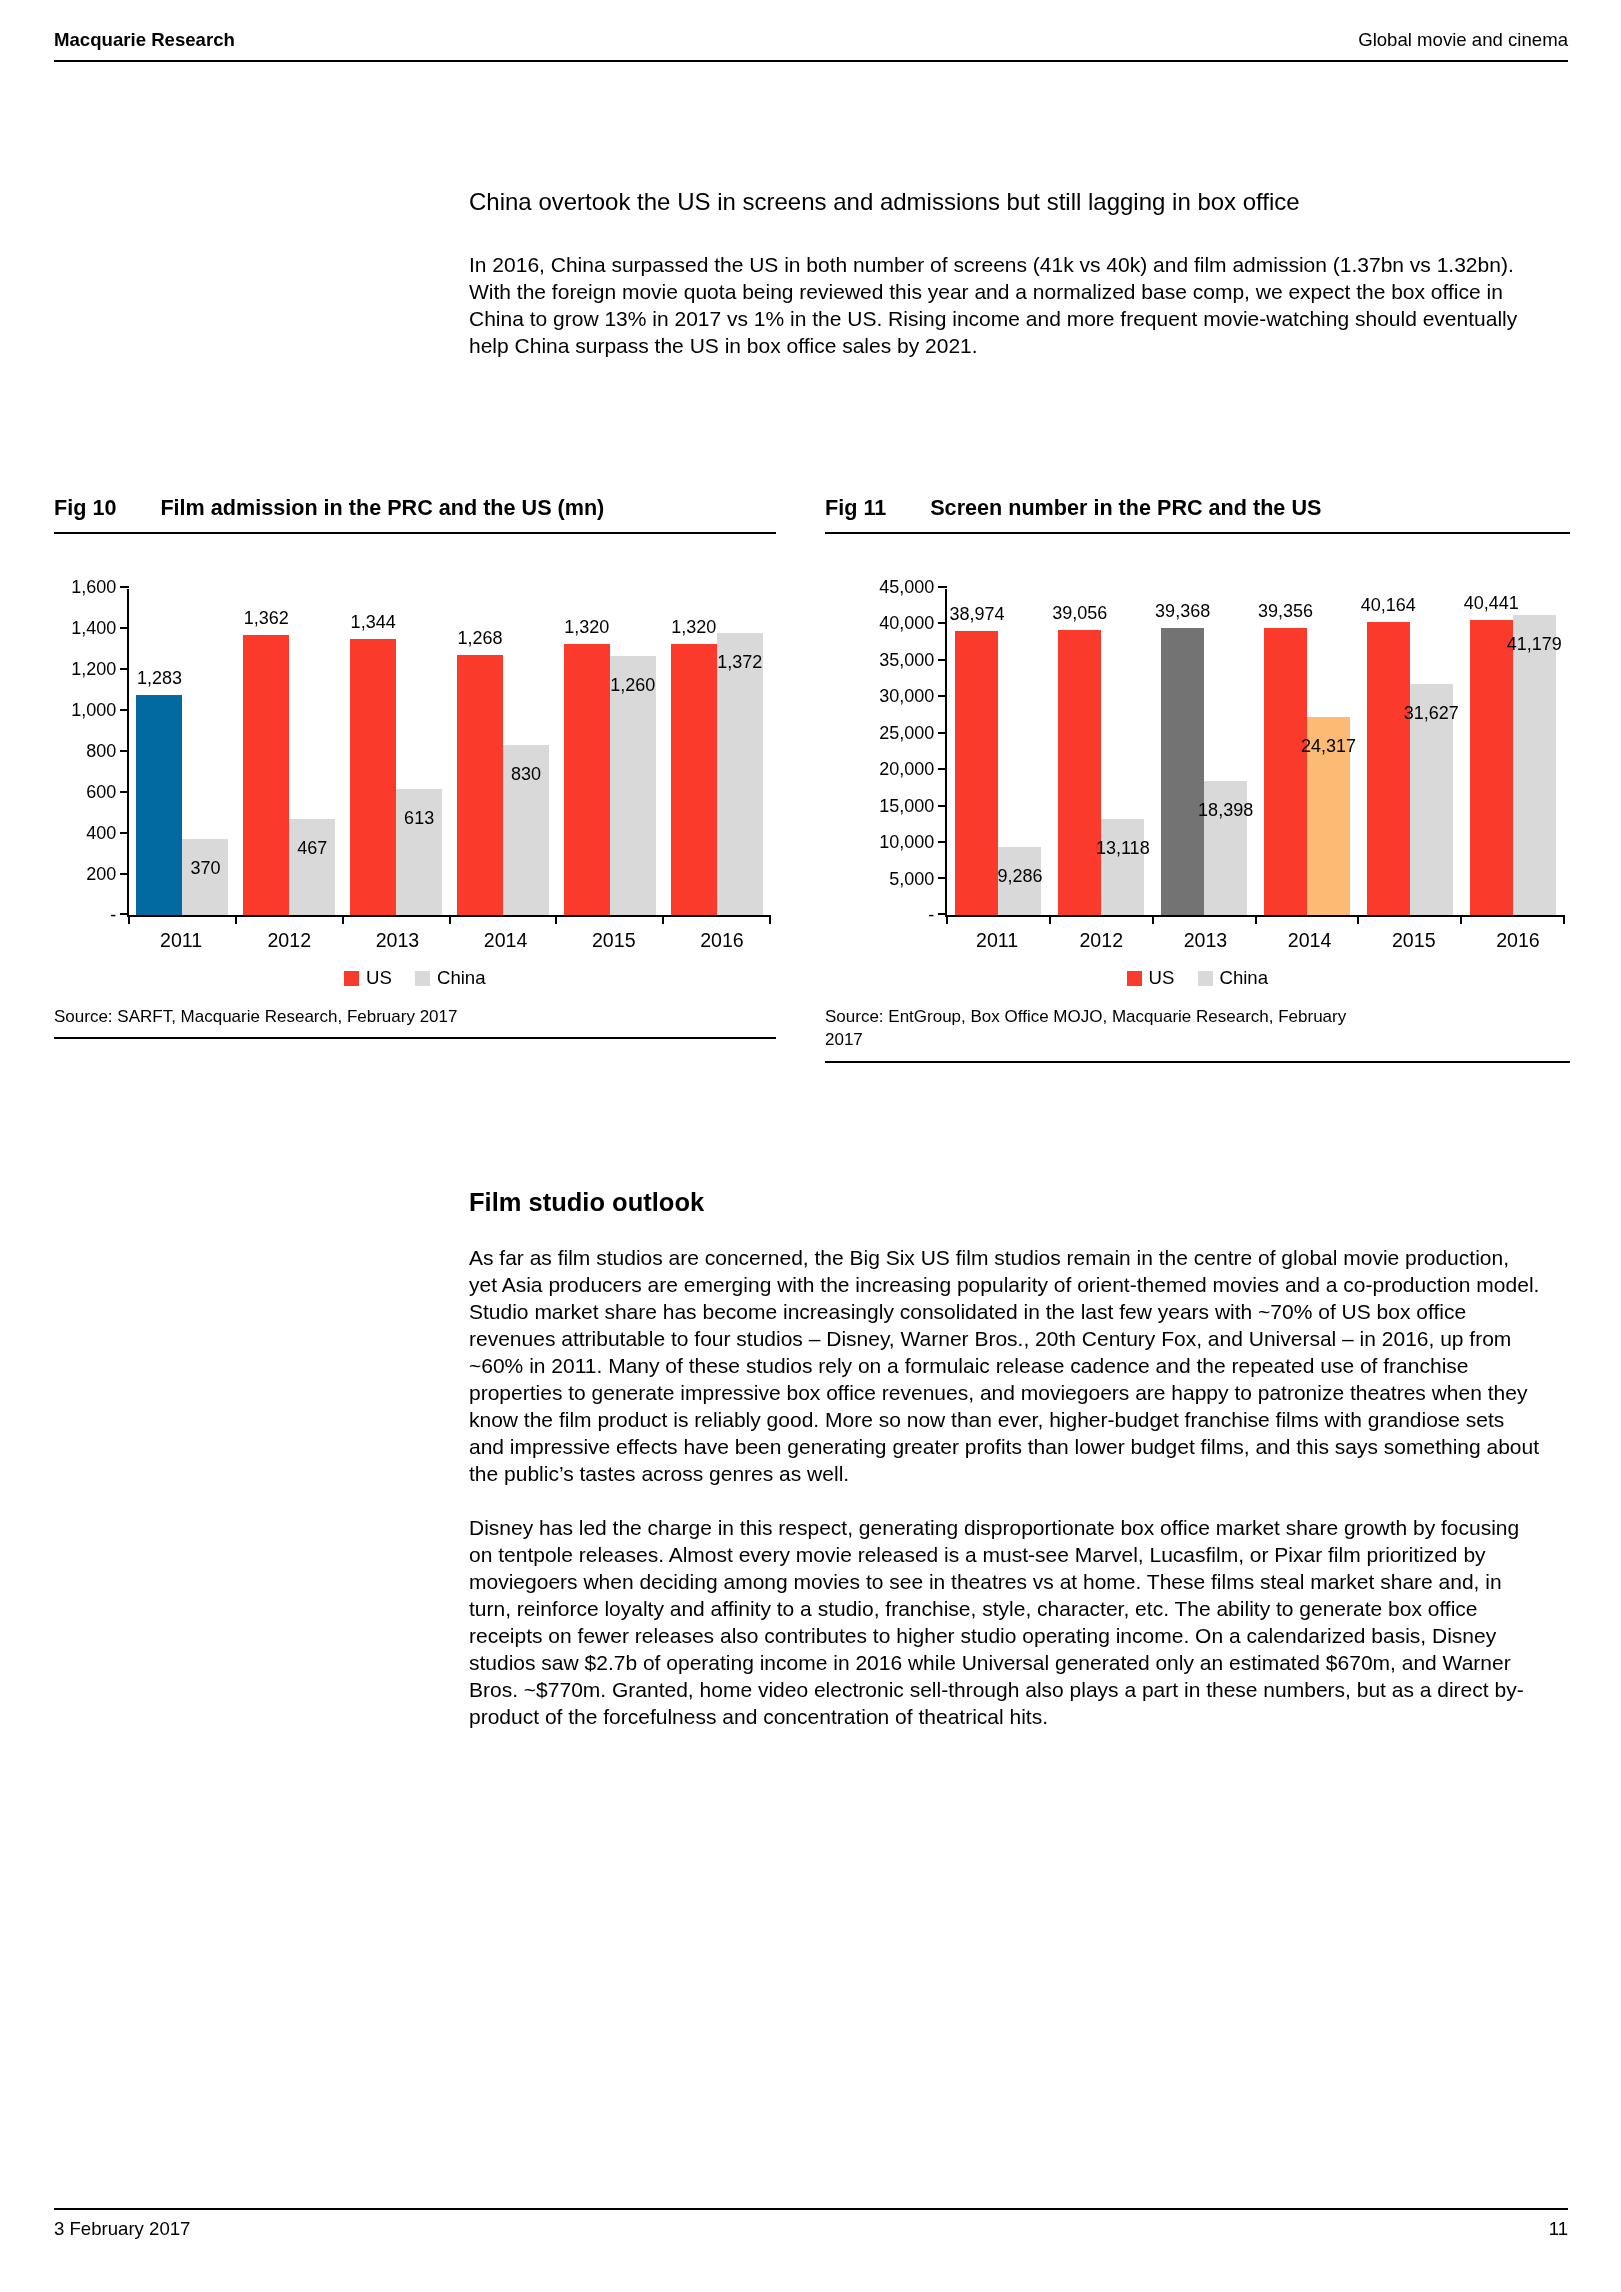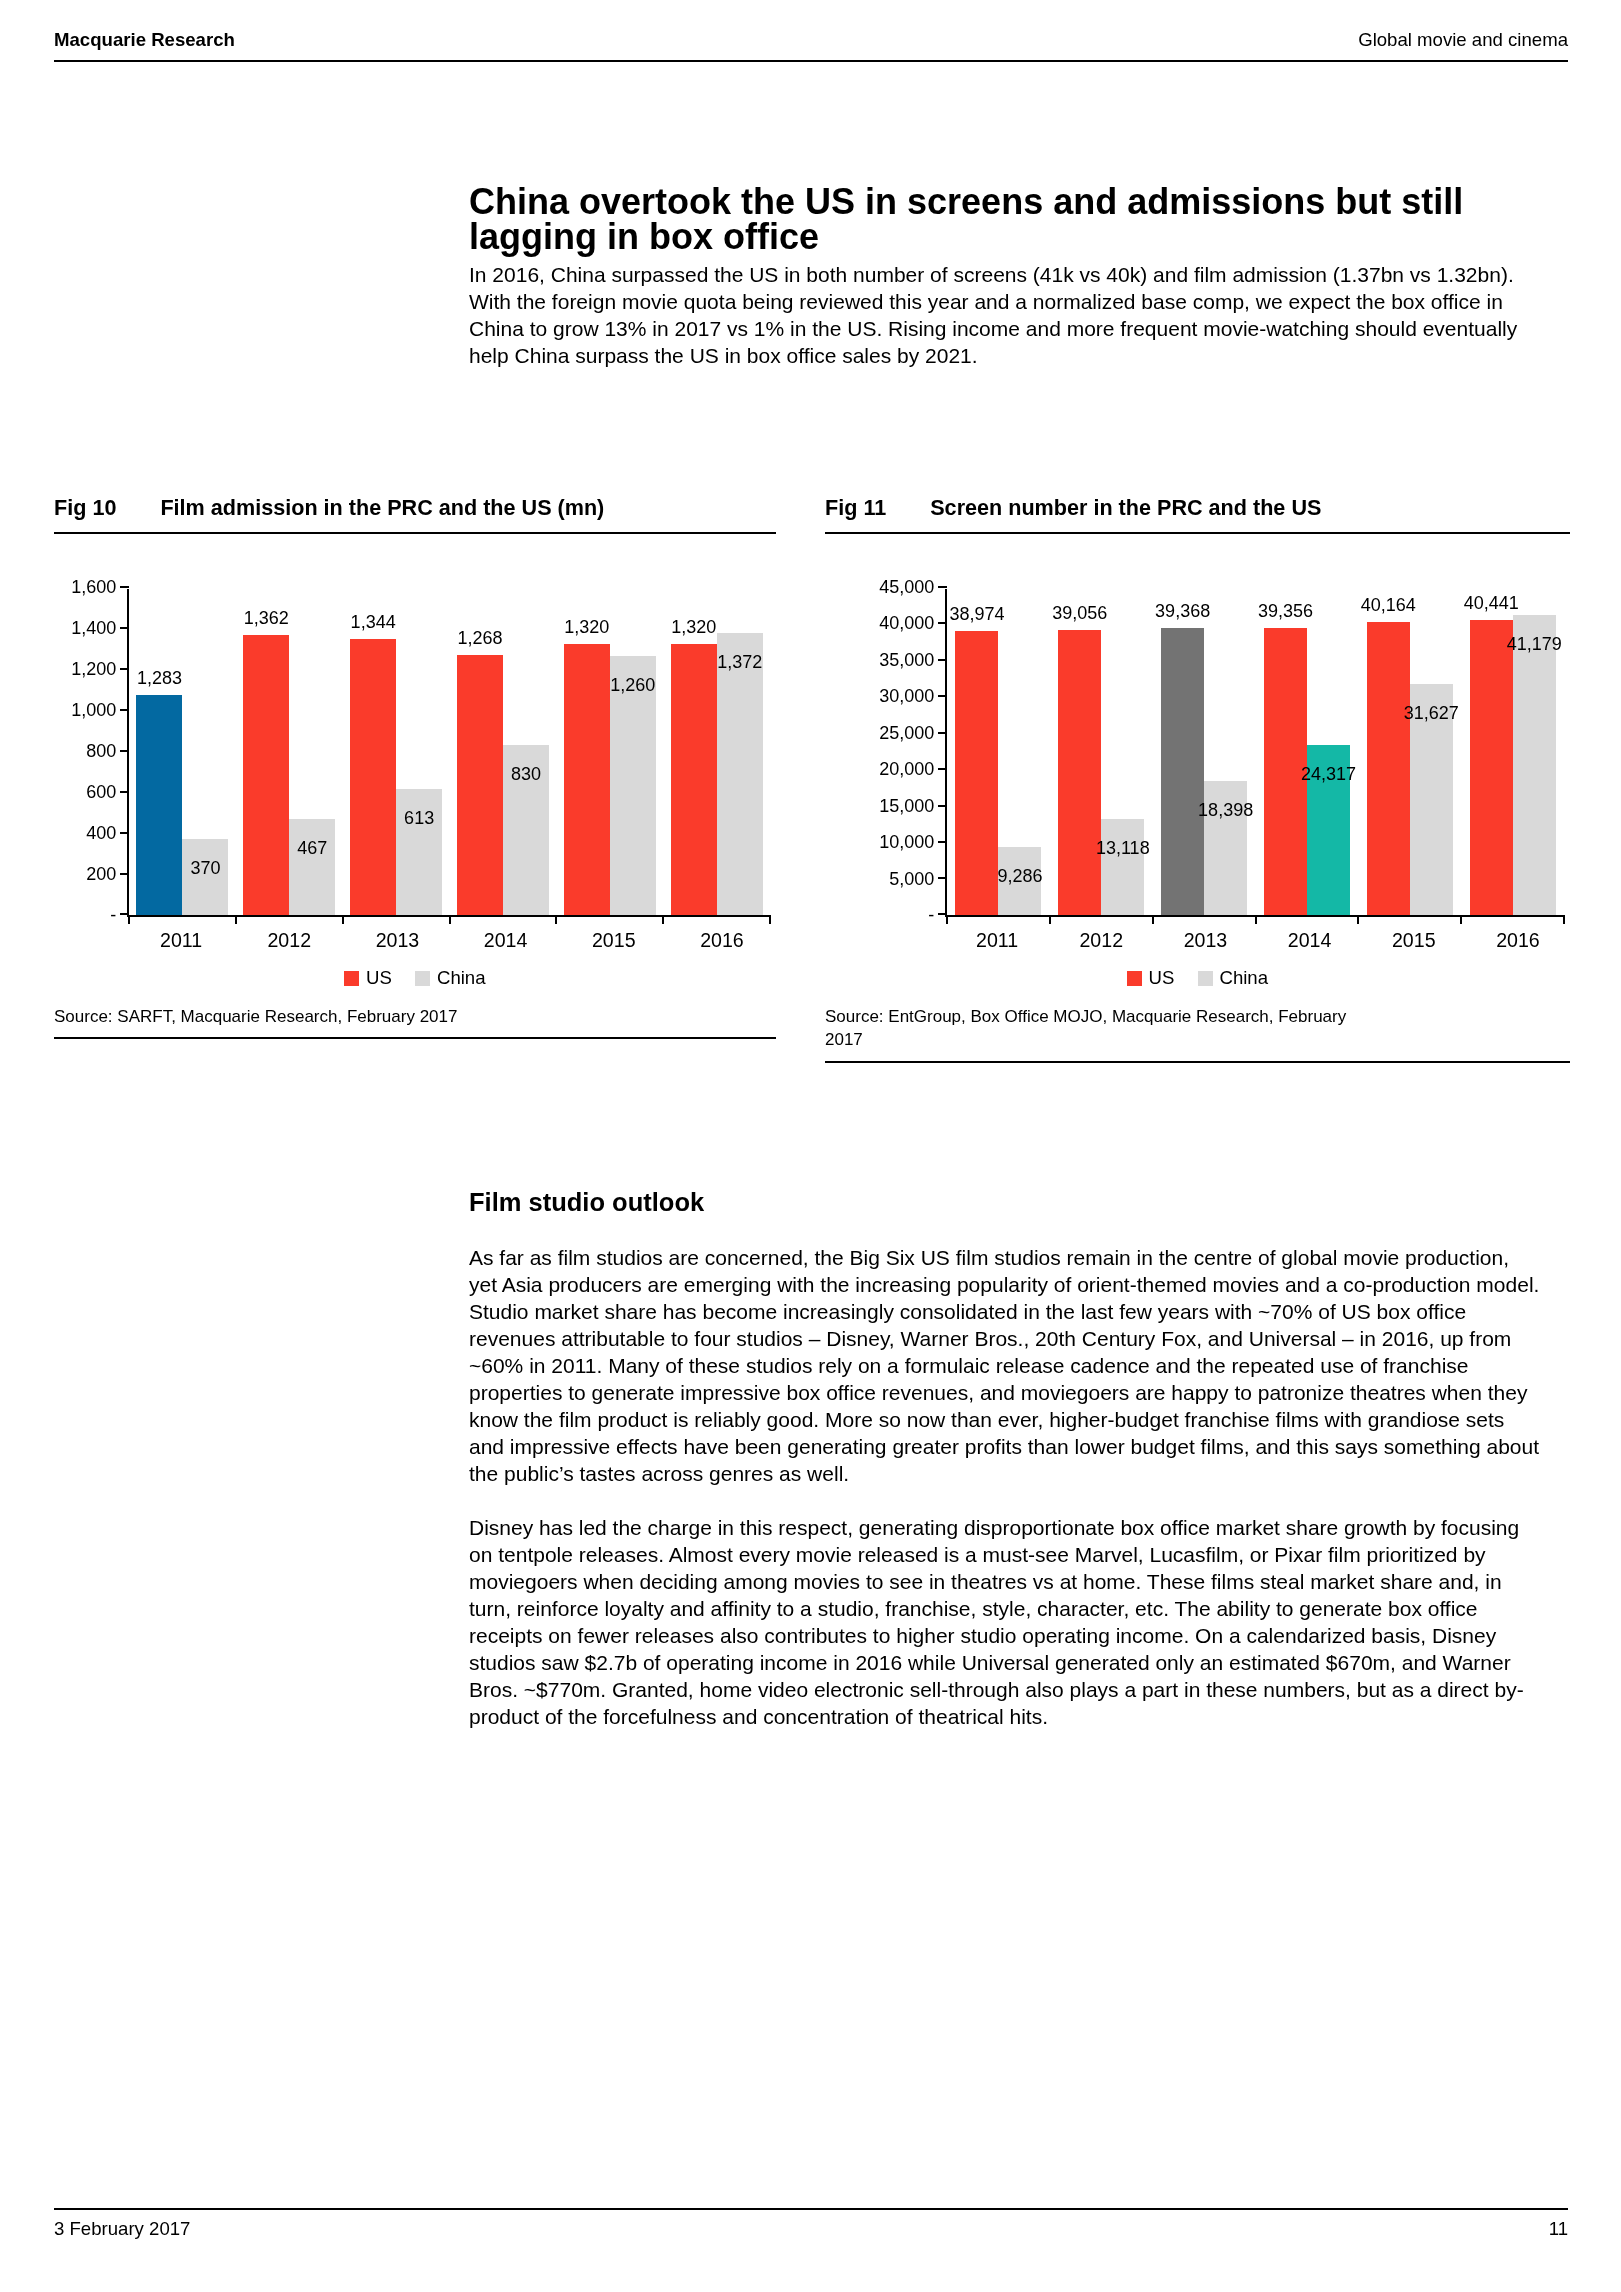--- a/index.html
+++ b/index.html
@@ -11,21 +11,21 @@
   }
   
   .hdr {
     position:absolute; top:29px; left:54px; width:1514px;
     display:flex; justify-content:space-between; align-items:flex-end;
     padding-bottom:8.8px; border-bottom:2px solid #000; font-size:18.6px;
   }
   .hdr .hdr-left { font-weight:bold; }
   
   .intro { position:absolute; top:184px; left:469px; width:1073px; }
-  .intro h1 { font-size:36px; line-height:35px; margin:0 0 7px 0; font-weight:bold; }
+  .intro h1 { font-size:24px; line-height:35px; margin:0 0 32px 0; font-weight:normal; }
   .intro p { font-size:21px; line-height:27px; margin:0; }
   
   .figures { position:absolute; top:495px; left:54px; width:1516px; display:flex; gap:49px;justify-content:center; }
   figure { margin:0; }
   .fig-left  { width:722px; }
   .fig-right { width:745px; }
   .fig-caption {
     display:flex; gap:44px; font-weight:bold; font-size:21.6px;
     padding-bottom:10.8px; border-bottom:2.9px solid #000;
   }
@@ -251,21 +251,21 @@
                   <span class="bar-label above">39,368</span>
                 </div>
                 <div class="bar" style="height: 134px; background: rgb(217, 217, 217);">
                   <span class="bar-label inside">18,398</span>
                 </div>
               </div>
               <div class="group">
                 <div class="bar" style="height: 287px; background: rgb(250, 59, 43);">
                   <span class="bar-label above">39,356</span>
                 </div>
-                <div class="bar" style="height: 170px; background: #14b8a6;">
+                <div class="bar" style="height: 198px; background: #fdba74;">
                   <span class="bar-label inside">24,317</span>
                 </div>
               </div>
               <div class="group">
                 <div class="bar" style="height: 293px; background: rgb(250, 59, 43);">
                   <span class="bar-label above">40,164</span>
                 </div>
                 <div class="bar" style="height: 231px; background: rgb(217, 217, 217);">
                   <span class="bar-label inside">31,627</span>
                 </div>

